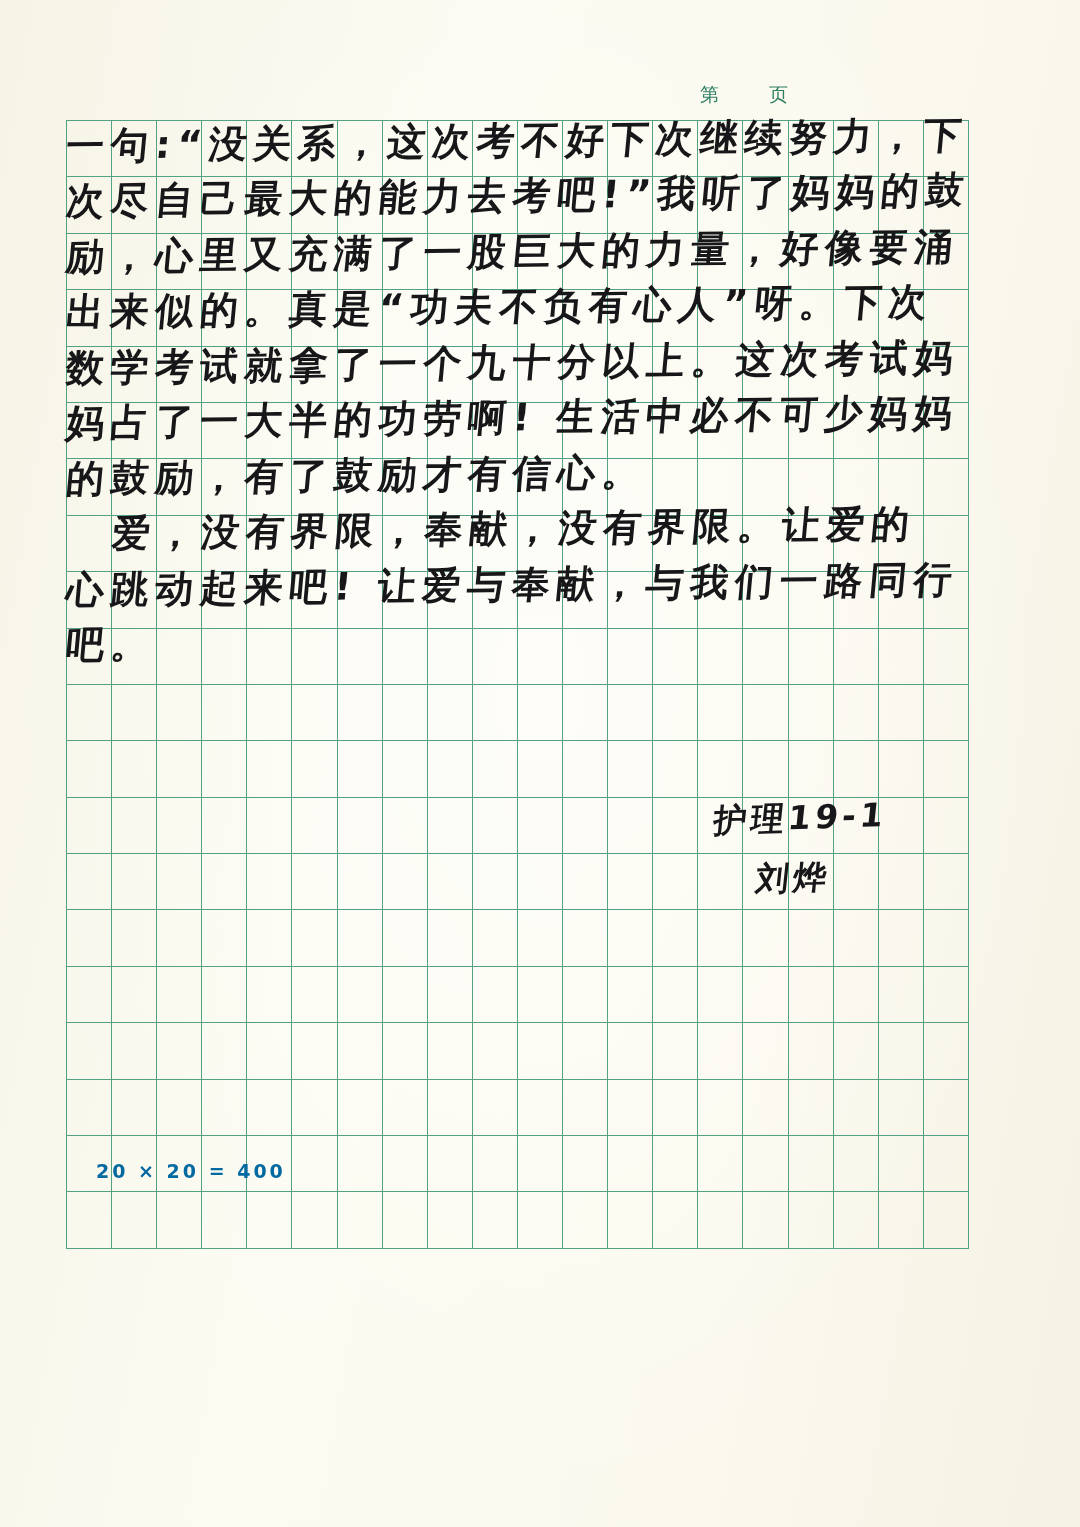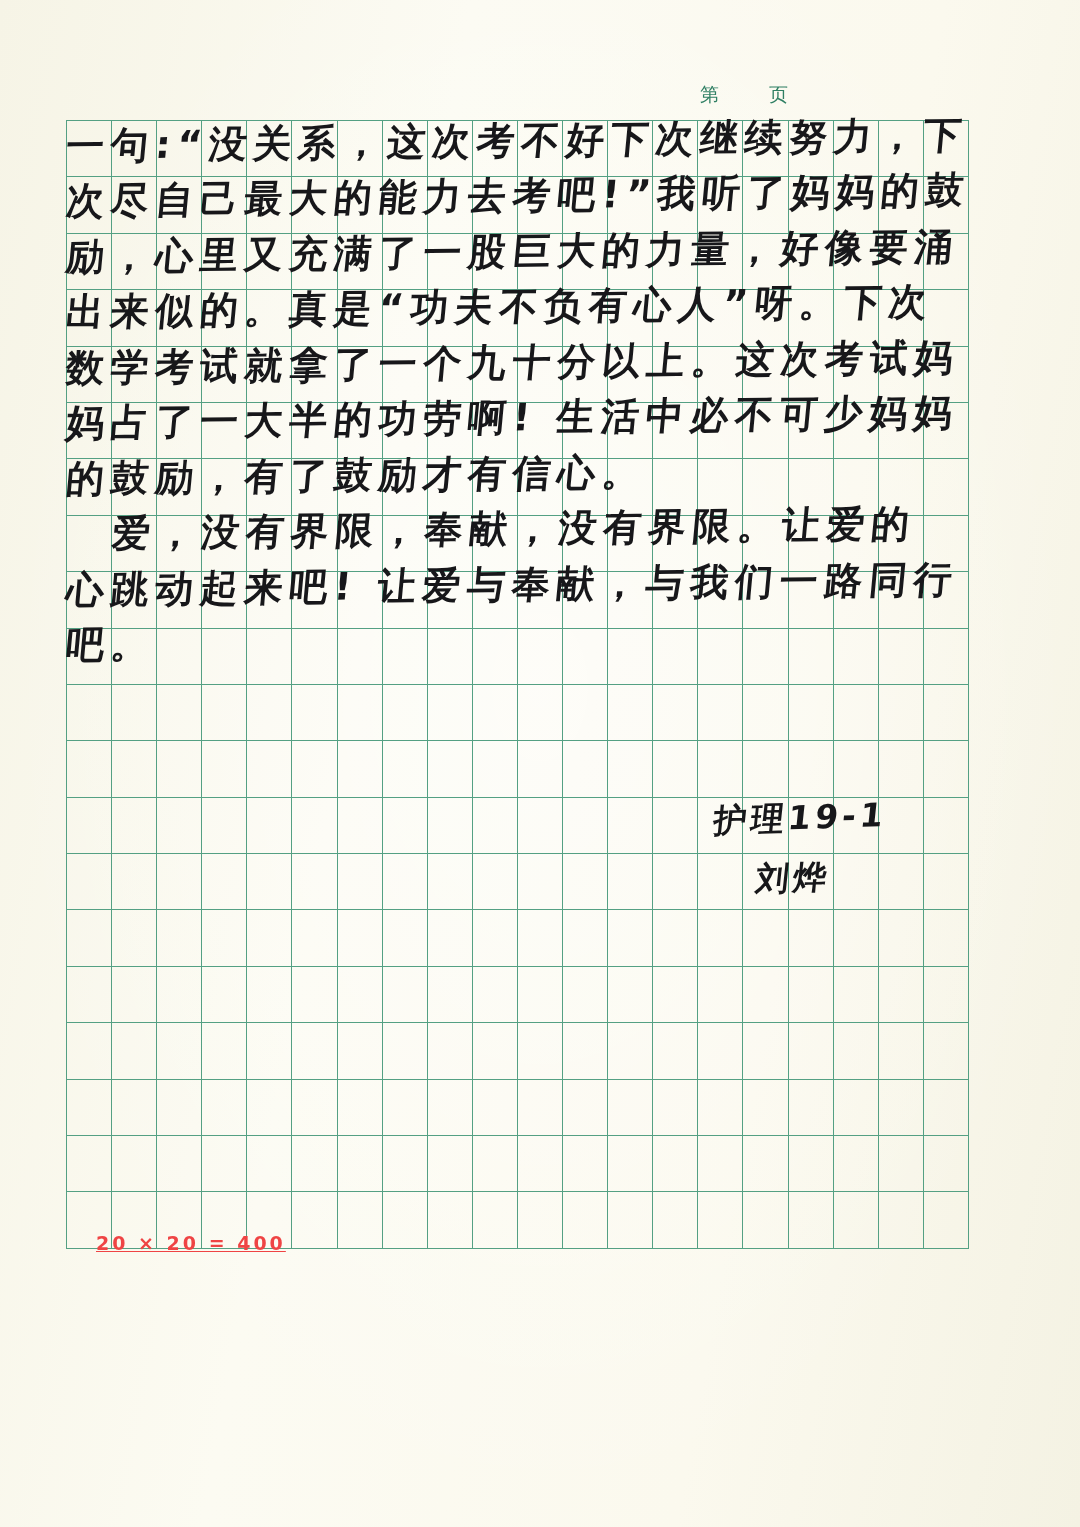--- a/index.html
+++ b/index.html
@@ -59,27 +59,26 @@
   }
   table.grid td {
     border: 1.2px solid #54a083;
     width: 44.1px;
     height: 55.4px;
     padding: 0;
   }
   .footer {
     position: absolute;
     left: 96px;
-    top: 1232px;
-    color: #ef4444;
+    top: 1160px;
+    color: #0369a1;
     font-size: 19px;
     font-weight: bold;
     letter-spacing: 3px;
     font-family: "DejaVu Sans", sans-serif;
-    text-decoration: underline;
   }
   
   .hand {
     position: absolute;
     left: 66px;
     top: 120px;
     width: 882px;
     height: 1108px;
     pointer-events: none;
   }

